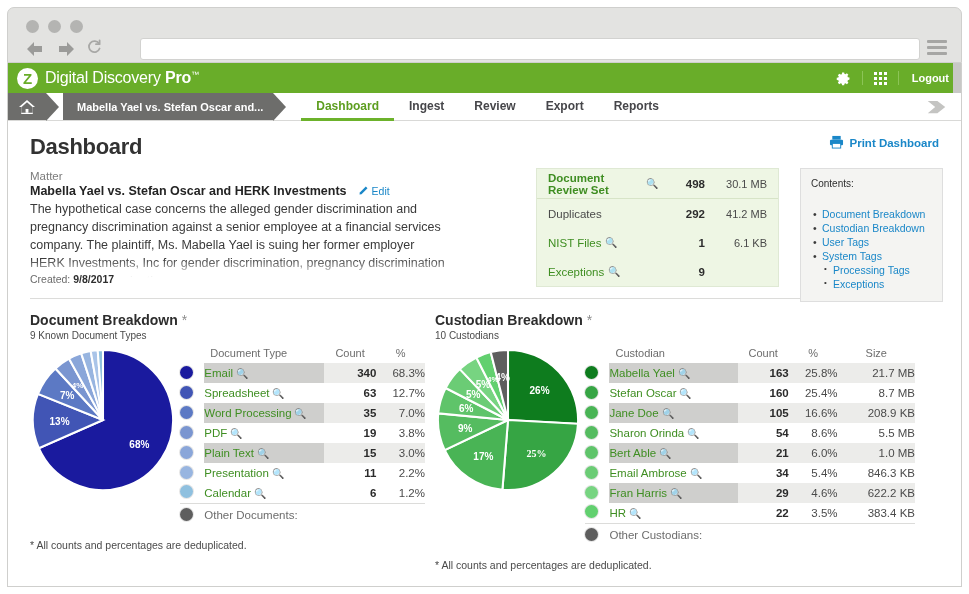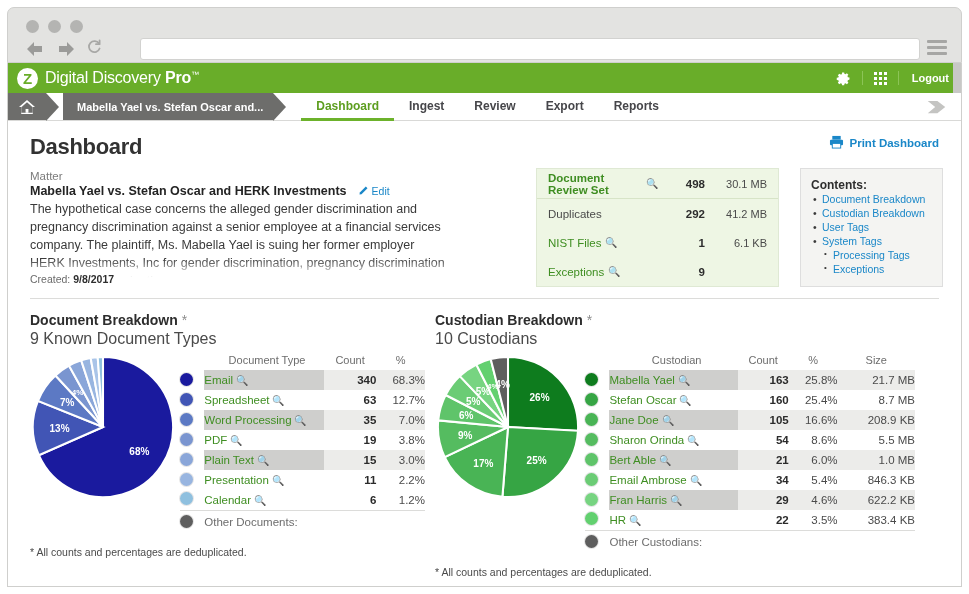--- a/index.html
+++ b/index.html
@@ -146,51 +146,51 @@
   .stat-row.plain .stat-name { color: #4a4a4a; }
   .stat-count { width: 46px; text-align: right; color: #2d2d2d; font-weight: bold; font-size: 11.5px; }
   .stat-size { width: 62px; text-align: right; color: #4a4a4a; font-size: 11px; }
 
   
   #contents-box {
     position: absolute; left: 770px; top: -2px;
     width: 143px; background: #f4f4f2; border: 1px solid #dedede;
     padding: 9px 10px 10px 10px;
   }
-  #contents-title { font-size: 12px; font-weight: bold; color: #2e2e2e; margin-bottom: 0; }
+  #contents-title { font-size: 10px; font-weight: normal; color: #2e2e2e; margin-bottom: 18px; }
   #contents-box ul { list-style: none; }
   #contents-box li { font-size: 10.5px; color: #1a87c8; line-height: 14px; position: relative; padding-left: 11px; }
   #contents-box li:before { content: "•"; position: absolute; left: 2px; color: #3a3a3a; }
   #contents-box li.sub { padding-left: 22px; }
   #contents-box li.sub:before { left: 13px; font-size: 8px; top: -1px; }
 
   #hr-main { border: none; border-top: 1px solid #dcdcda; margin: 10px 0 0 0; }
 
   
   #breakdowns { display: flex; margin-top: 13px; }
   .bd-section { position: relative; }
   #bd-doc { width: 400px; }
   #bd-cust { width: 490px; margin-left: 5px; }
   .bd-title { font-size: 14px; font-weight: bold; color: #2d2d2d; }
   .bd-title .ast { color: #8c8c8c; font-weight: normal; }
-  .bd-sub { font-size: 16px; color: #4a4a4a; margin-top: 2px; }
+  .bd-sub { font-size: 10px; color: #4a4a4a; margin-top: 2px; }
 
   .bd-body { display: flex; margin-top: 6px; }
   .pie-wrap { width: 150px; }
   .pie { position: relative; width: 146px; height: 146px; }
   .pie svg { display: block; }
   .pie-label { position: absolute; color: #ffffff; font-size: 10px; font-weight: bold; transform: translate(-50%,-50%); pointer-events: none; }
   .pie-label.sm { font-size: 8px; }
 
   table.bd-table { border-collapse: collapse; }
   table.bd-table th {
     font-weight: normal; font-size: 11px; color: #6d6d6d;
     padding: 0 0 4px 0; vertical-align: bottom;
   }
-  table.bd-table th.l { text-align: center; padding-left: 6px; }
+  table.bd-table th.l { text-align: left; padding-left: 6px; }
   table.bd-table td { font-size: 11.5px; padding: 0; height: 20px; vertical-align: middle; }
   td.dot-cell { width: 24px; text-align: left; padding-left: 2px; }
   .legend-dot { width: 13px; height: 13px; border-radius: 50%; display: inline-block; box-shadow: 0 0 0 1px rgba(0,0,0,0.10); }
   td.name-cell { color: #3f8e22; padding-left: 6px; white-space: nowrap; }
   td.count-cell { text-align: right; font-weight: bold; color: #2b2b2b; padding-right: 7px; }
   td.pct-cell { text-align: right; color: #4a4a4a; font-size: 11px; padding-right: 7px; }
   td.size-cell { text-align: right; color: #4a4a4a; font-size: 11px; padding-right: 6px; }
   tr.zebra td.name-cell { background: #cfcfcd; }
   tr.zebra td.count-cell, tr.zebra td.pct-cell, tr.zebra td.size-cell { background: #ececea; }
   tr.other-row td { padding-top: 4px; border-top: 1px solid #dcdcda; color: #6d6d6d; }
@@ -501,21 +501,21 @@
                     <path d="M 50 50 L 6.650178300598803 70.61050602557165 A 48 48 0 0 1 2.2152842118072726 45.45897180787826 Z" fill="#55bc60" stroke="#ffffff" stroke-width="1.4"></path>
                     <path d="M 50 50 L 2.2152842118072726 45.45897180787826 A 48 48 0 0 1 7.286153177049492 28.1018884470482 Z" fill="#5fc46a" stroke="#ffffff" stroke-width="1.4"></path>
                     <path d="M 50 50 L 7.286153177049492 28.1018884470482 A 48 48 0 0 1 17.002412332000702 15.140866217120355 Z" fill="#6bcc75" stroke="#ffffff" stroke-width="1.4"></path>
                     <path d="M 50 50 L 17.002412332000702 15.140866217120355 A 48 48 0 0 1 28.3151590489852 7.177486377733601 Z" fill="#77d481" stroke="#ffffff" stroke-width="1.4"></path>
                     <path d="M 50 50 L 28.3151590489852 7.177486377733601 A 48 48 0 0 1 38.155644910865895 3.4842902610042614 Z" fill="#62d06f" stroke="#ffffff" stroke-width="1.4"></path>
                     <path d="M 50 50 L 38.155644910865895 3.4842902610042614 A 48 48 0 0 1 49.99999999999999 2 Z" fill="#5e5e5e" stroke="#ffffff" stroke-width="1.4"></path>
                   </g>
               </svg>
               <div id="cust-pie-labels">
                   <div class="pie-label" style="left: 104.554px; top: 43.1306px;">26%</div>
-                  <div class="pie-label" style="left: 101.587px; top: 105.721px;">25%</div>
+                  <div class="pie-label" style="left: 101.587px; top: 105.721px; font-family: Liberation Serif, serif;">25%</div>
                   <div class="pie-label" style="left: 48.3453px; top: 108.777px;">17%</div>
                   <div class="pie-label" style="left: 30.2105px; top: 80.5449px;">9%</div>
                   <div class="pie-label" style="left: 31.2938px; top: 60.8155px;">6%</div>
                   <div class="pie-label" style="left: 38.2345px; top: 46.938px;">5%</div>
                   <div class="pie-label" style="left: 47.9897px; top: 37.4704px;">5%</div>
                   <div class="pie-label sm" style="left: 57.7329px; top: 32.321px;">4%</div>
                   <div class="pie-label" style="left: 67.5973px; top: 29.8876px;">4%</div>
                 </div>
             </div>
           </div>

